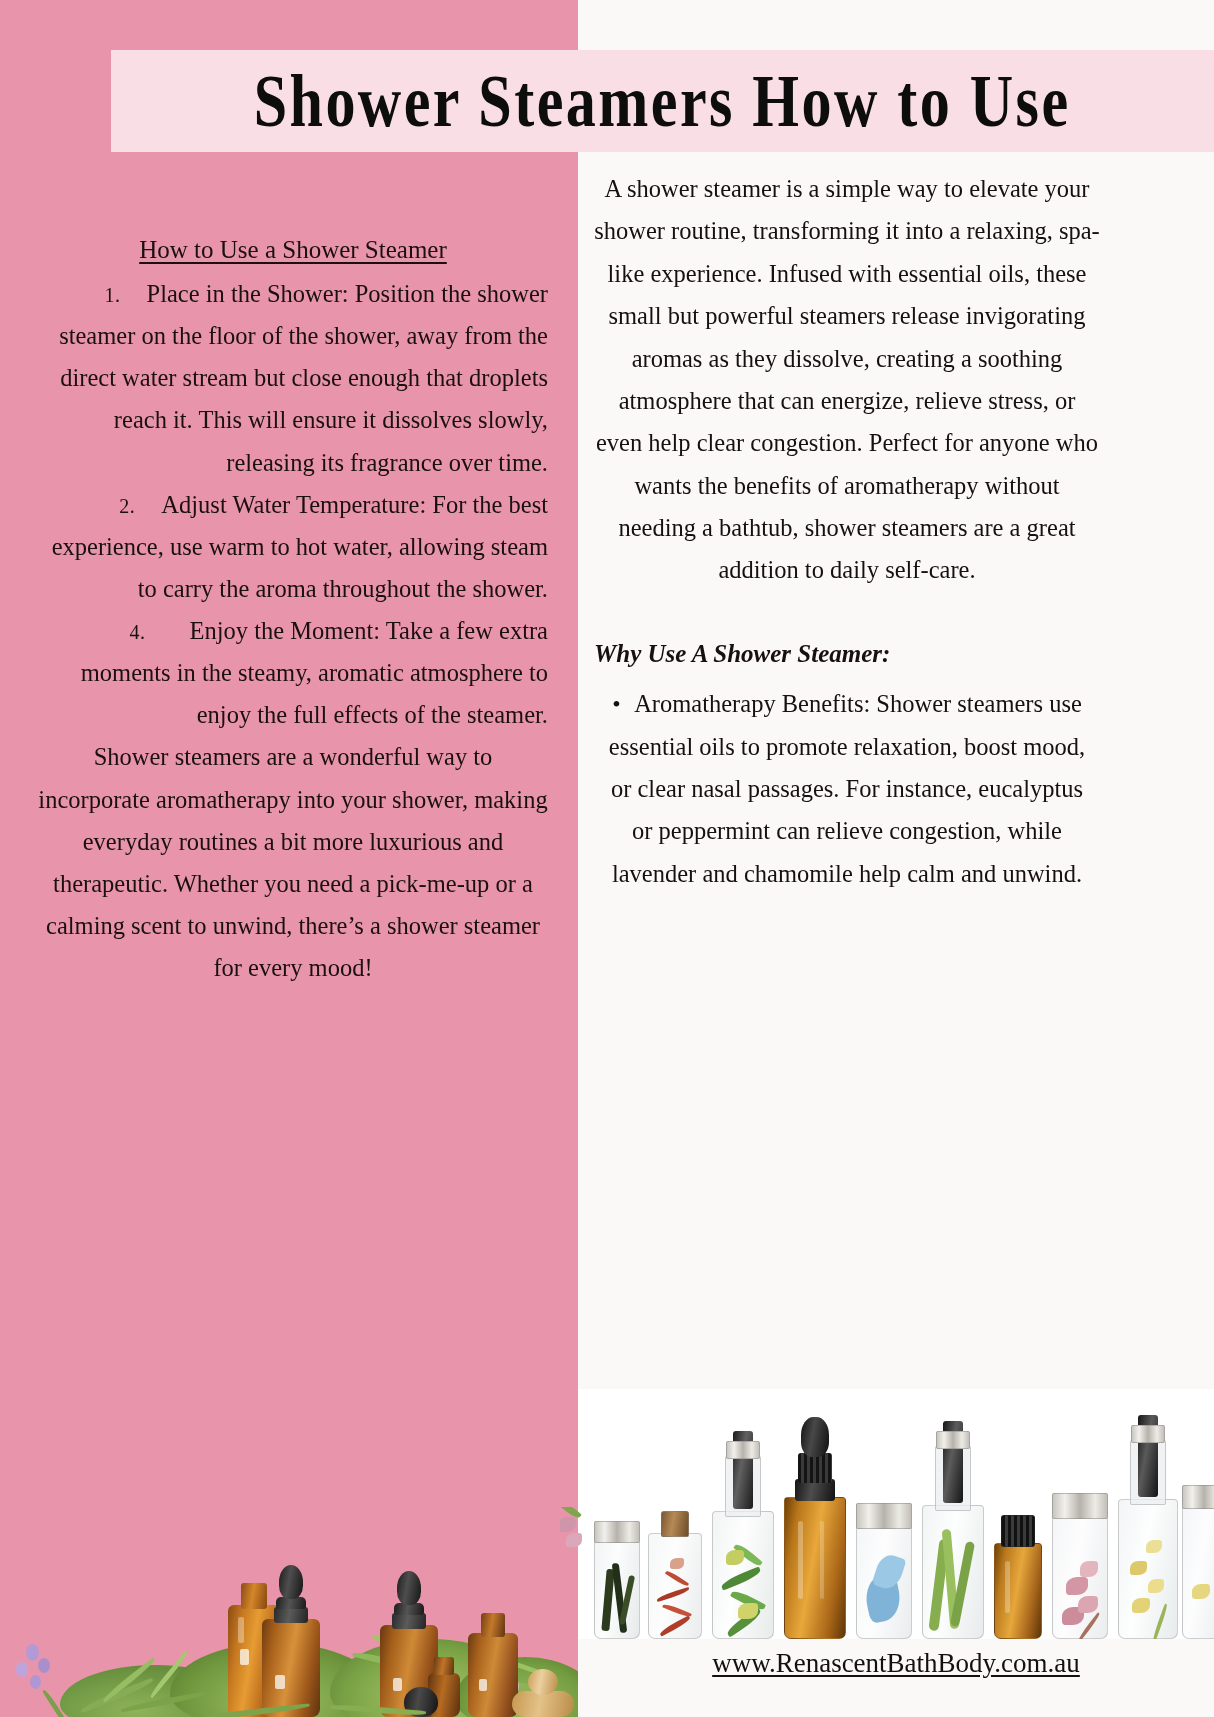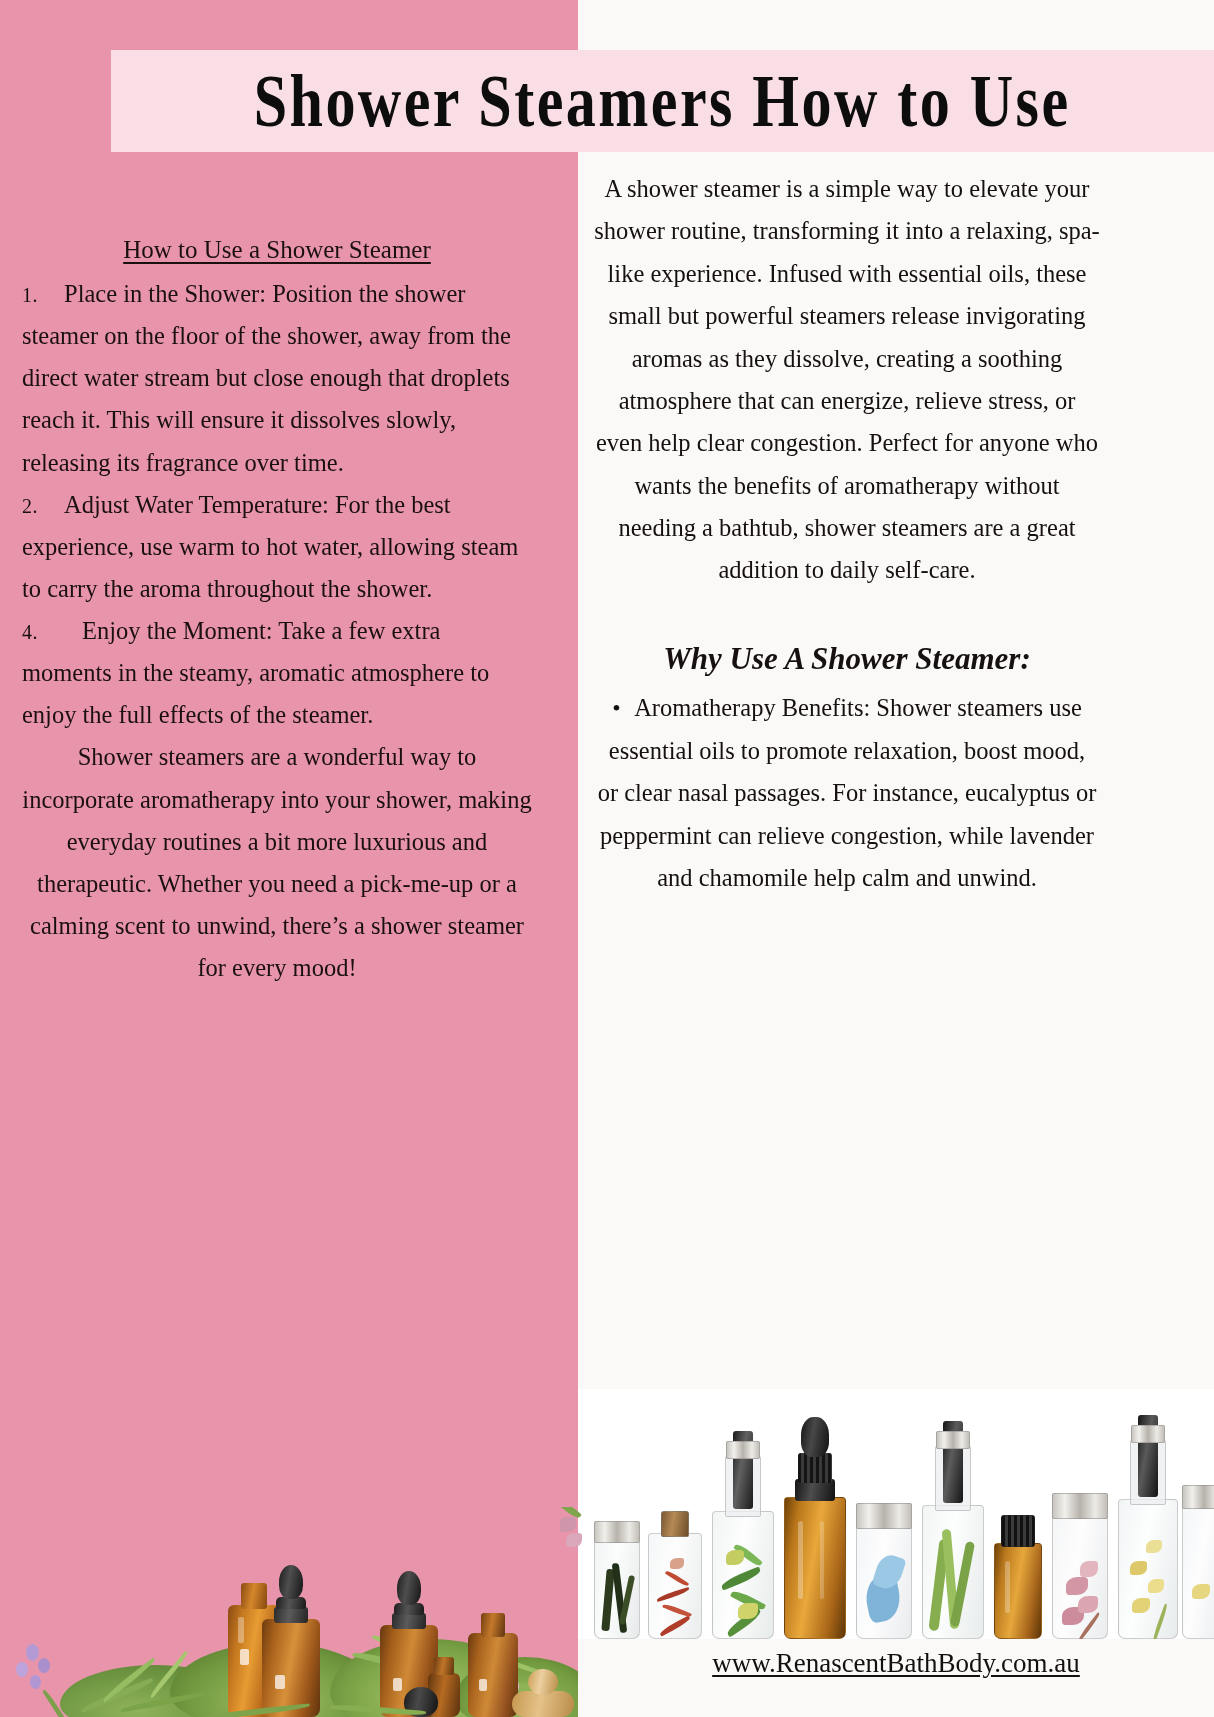--- a/index.html
+++ b/index.html
@@ -67,21 +67,21 @@
     letter-spacing: 2.5px;
     white-space: nowrap;
     transform: scaleY(1.18) scaleX(0.97);
     transform-origin: center center;
     line-height: 1;
   }
 
   
   .left-content {
     position: absolute;
-    left: 22px;
+    left: 38px;
     top: 228px;
     width: 510px;
     text-align: center;
     color: #1b1010;
     font-size: 24.5px;
     line-height: 1.72;
     z-index: 3;
   }
   .left-heading {
     display: inline-block;
@@ -91,21 +91,21 @@
     margin-bottom: 2px;
   }
   .numbered-list {
     list-style: none;
     margin: 0;
     padding: 0;
   }
   .numbered-item {
     margin: 0;
     padding: 0;
-    text-align: left;
+    text-align: right;
   }
   .num-marker {
     font-size: 20px;
     letter-spacing: 0.5px;
   }
   .num-gap { display: inline-block; width: 26px; }
   .num-gap-wide { display: inline-block; width: 44px; }
 
   .left-closing {
     margin: 0;
@@ -121,27 +121,27 @@
     text-align: center;
     color: #16100f;
     font-size: 24.5px;
     line-height: 1.73;
     z-index: 3;
   }
   .right-intro { margin: 0; }
   .why-heading {
     font-weight: bold;
     font-style: italic;
-    font-size: 31px;
+    font-size: 25px;
     margin: 40px 0 2px 0;
-    text-align: center;
+    text-align: left;
   }
   .bullet-list {
     list-style: none;
-    margin: 2px;
+    margin: 8px;
     padding: 0;
   }
   .bullet-item {
     text-align: center;
     margin: 0;
     position: relative;
   }
   .bullet-dot {
     display: inline-block;
     width: 22px;

